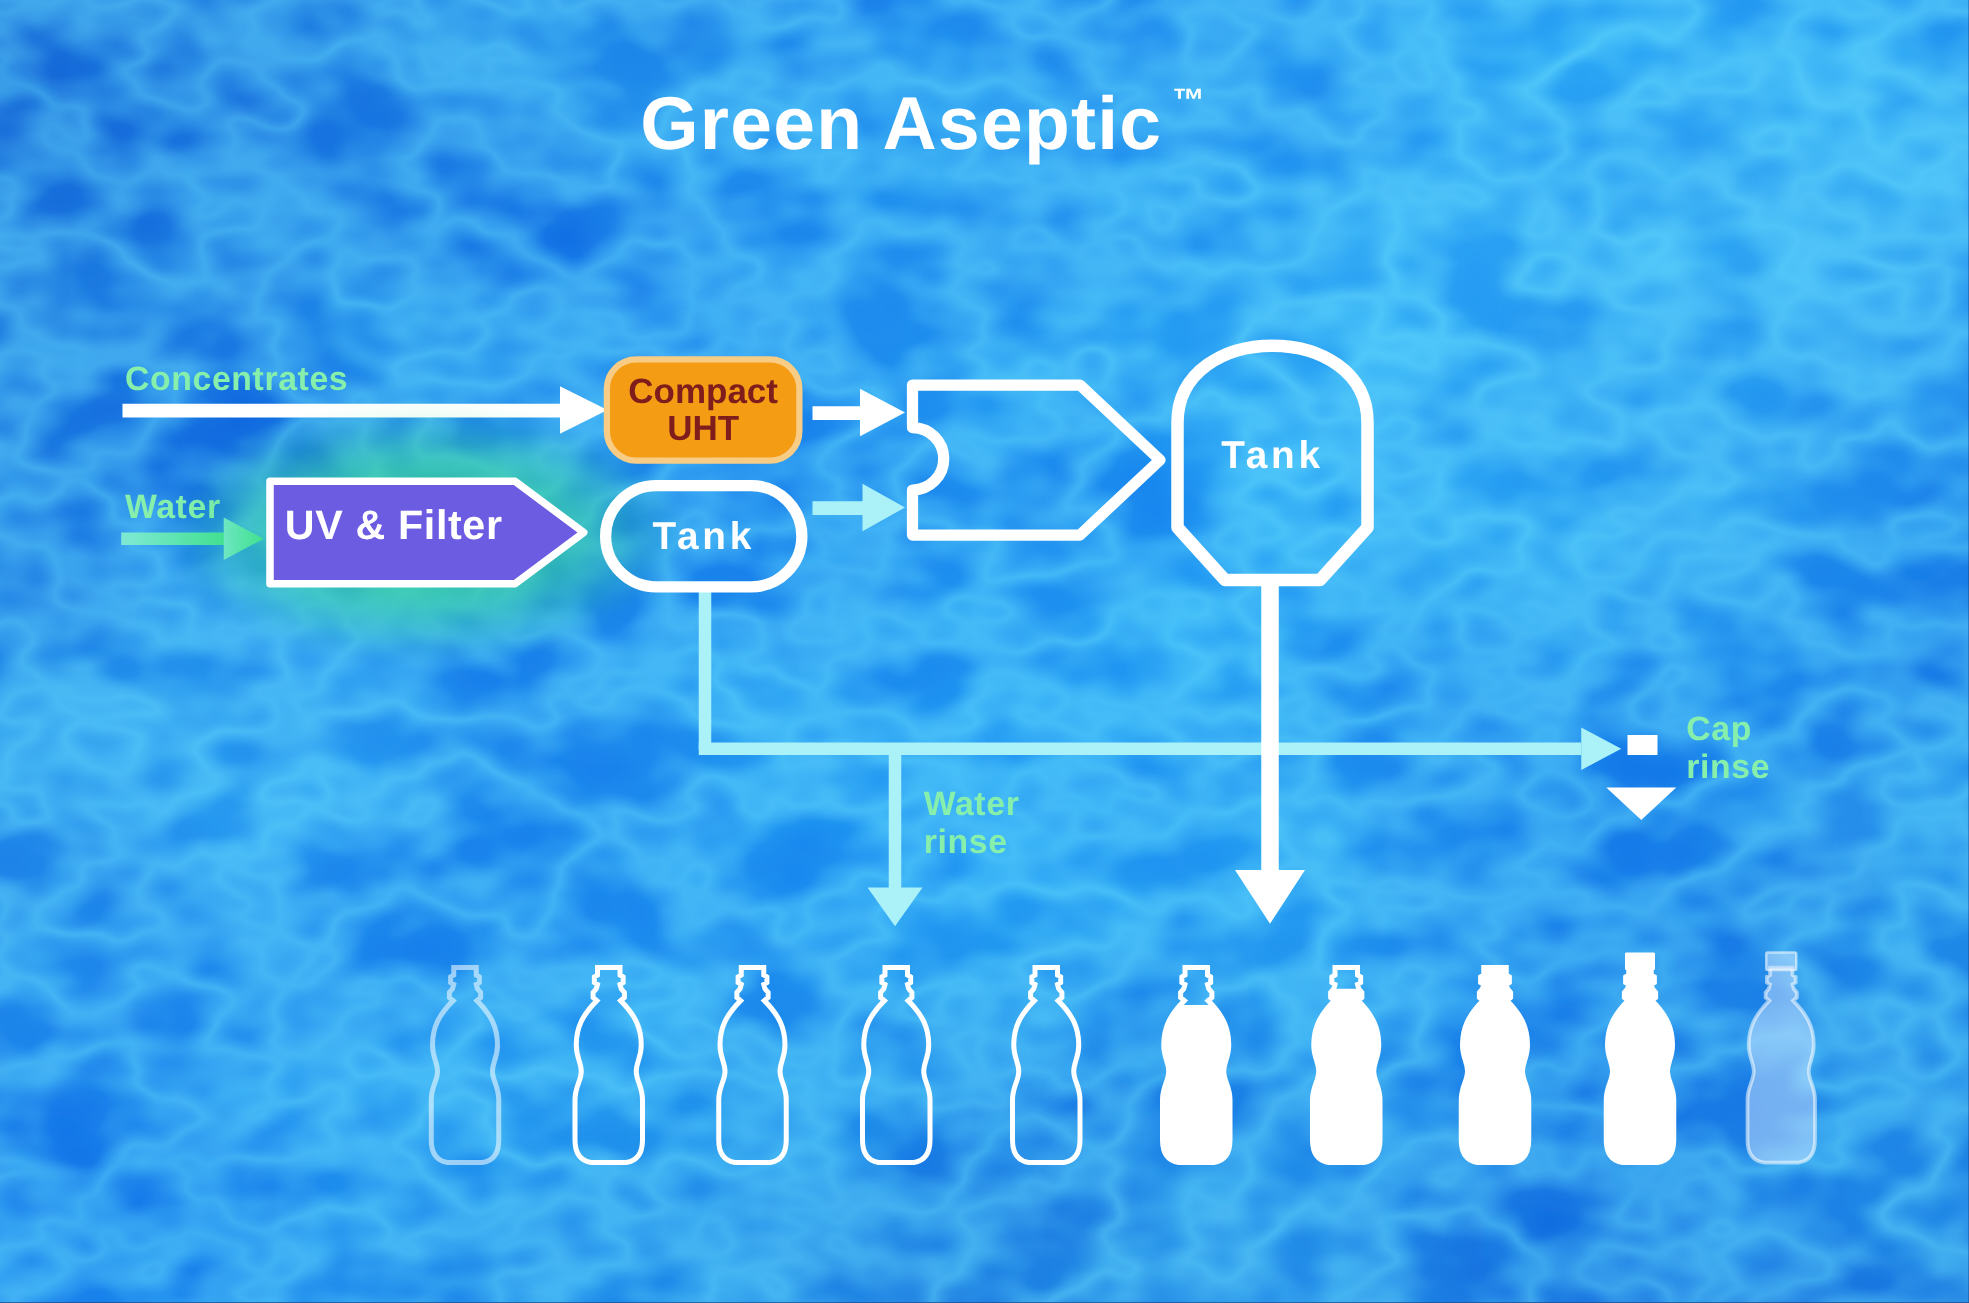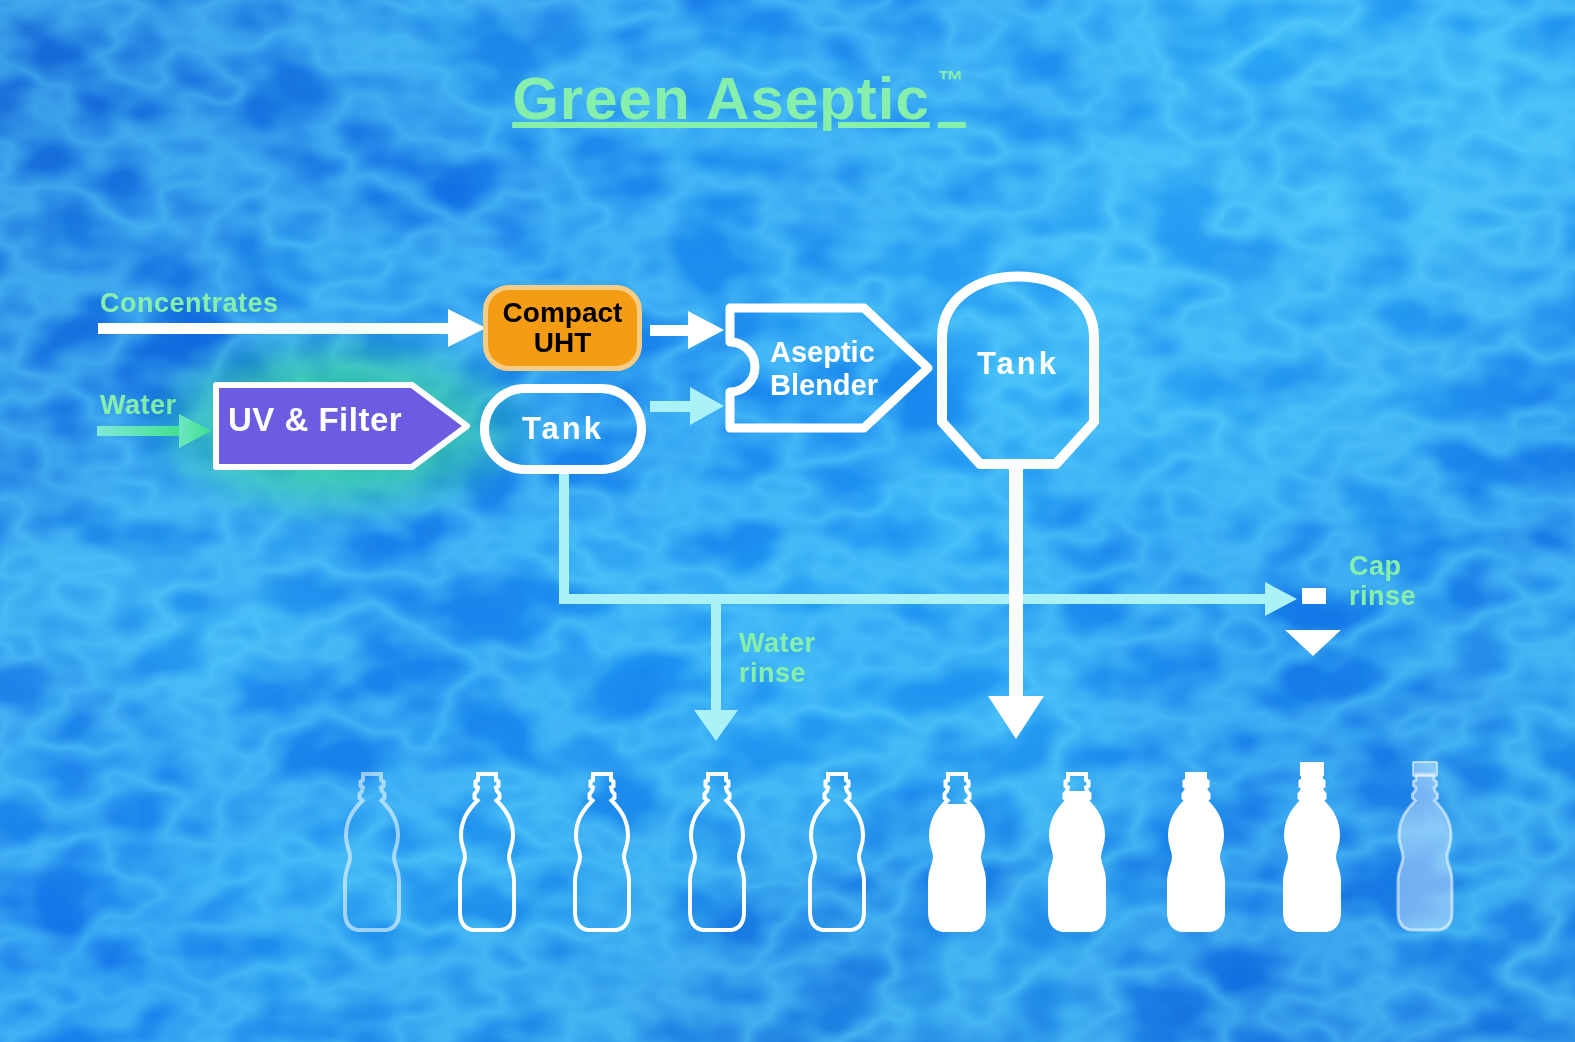--- a/index.html
+++ b/index.html
@@ -16,31 +16,31 @@
       radial-gradient(760px 430px at 12% 62%, rgba(45,170,245,.28), rgba(45,170,245,0) 60%),
       radial-gradient(1000px 600px at 50% 105%, rgba(10,70,190,.45), rgba(10,70,190,0) 65%),
       linear-gradient(128deg,#0a55cf 0%,#0e6ee6 30%,#1181ee 55%,#0f72e6 78%,#0a5cd6 100%);
   }
   .caustic{position:absolute;inset:0;mix-blend-mode:screen;pointer-events:none;}
   .caustic.clouds{opacity:.55;}
   .caustic.veins{opacity:.5;}
   
   .ttl{
     position:absolute;left:0;top:64px;width:1478px;text-align:center;
-    color:#86efac;font-size:60px;font-weight:bold;letter-spacing:1px;white-space:nowrap;text-decoration:underline;
+    color:#ffffff;font-size:60px;font-weight:bold;letter-spacing:1px;white-space:nowrap;
   }
   .ttl .tm{font-size:26px;font-weight:bold;vertical-align:30px;letter-spacing:2px;margin-left:8px;}
   .lbl{position:absolute;color:#86efac;font-weight:bold;font-size:27px;letter-spacing:.5px;line-height:1.12;white-space:nowrap;}
   
   .uht{
     position:absolute;left:483px;top:285px;width:149px;height:76px;
     background:var(--uht_fill,#f39c14);
     border:5px solid var(--uht_border,#f8cc84);border-radius:26px;
     display:flex;flex-direction:column;align-items:center;justify-content:center;
-    color:#000000;font-weight:bold;font-size:28px;line-height:1.07;text-align:center;
+    color:#7f1d1d;font-weight:bold;font-size:28px;line-height:1.07;text-align:center;
   }
   .glow{
     position:absolute;left:138px;top:328px;width:405px;height:196px;border-radius:50%;
     background:radial-gradient(ellipse at center, rgba(62,224,141,.95) 0%, rgba(62,224,141,.5) 42%, rgba(62,224,141,0) 72%);
     filter:blur(9px);
   }
   .uvf-wrap{position:absolute;left:213px;top:382px;width:258px;height:88px;}
   .uvf-label{
     position:absolute;left:213px;top:382px;width:204px;height:75px;
     display:flex;align-items:center;justify-content:center;
@@ -156,38 +156,34 @@
   </div>
 
   <svg class="shape" style="left:650px;top:387px" width="74" height="38">
     <rect x="0" y="14" width="42" height="11" fill="#abf2f8"></rect>
     <polygon points="40,0 74,19 40,38" fill="#abf2f8"></polygon>
   </svg>
 
   <svg class="shape" style="left:722px;top:300px" width="212" height="136">
     <path d="M8,8 L142,8 L206,68 L142,128 L8,128 L8,92 A25 25 0 0 0 8,42 Z" fill="none" stroke="#fff" stroke-width="9" stroke-linejoin="round"></path>
   </svg>
-  <div class="blender-label">
-    <div>Aseptic</div>
-    <div>Blender</div>
-  </div>
 
   <svg class="shape" style="left:932px;top:242px" width="172" height="228">
     <path d="M10,96 C10,14 162,14 162,96 L162,180 L124,222 L48,222 L10,180 Z" fill="none" stroke="#fff" stroke-width="10" stroke-linejoin="round"></path>
   </svg>
   <div class="bigtank-label">Tank</div>
 
   <div class="lbl" style="left:739px;top:628px">
     <div>Water</div>
     <div>rinse</div>
   </div>
 
   <div class="cap-rect"></div>
   <div class="tri" style="left:1285px;top:630px;border-left:28px solid transparent;border-right:28px solid transparent;border-top:26px solid #fff"></div>
-  <div class="lbl" style="left:1349px;top:551px">
+  <div class="lbl" style="left:1349px;top:568px">
     <div>Cap</div>
     <div>rinse</div>
   </div>
 
   <div style="position:absolute;left:0;top:760px;width:1575px;height:190px">
       <svg width="70" height="178" viewBox="0 0 70 178" style="position:absolute;left:337px;top:0;overflow:visible;opacity:0.55">
         <use href="#bpath" fill="none" stroke="#fff" stroke-width="4"></use>
       </svg>
       <svg width="70" height="178" viewBox="0 0 70 178" style="position:absolute;left:452px;top:0;overflow:visible;opacity:1">
         <use href="#bpath" fill="none" stroke="#fff" stroke-width="4"></use>

